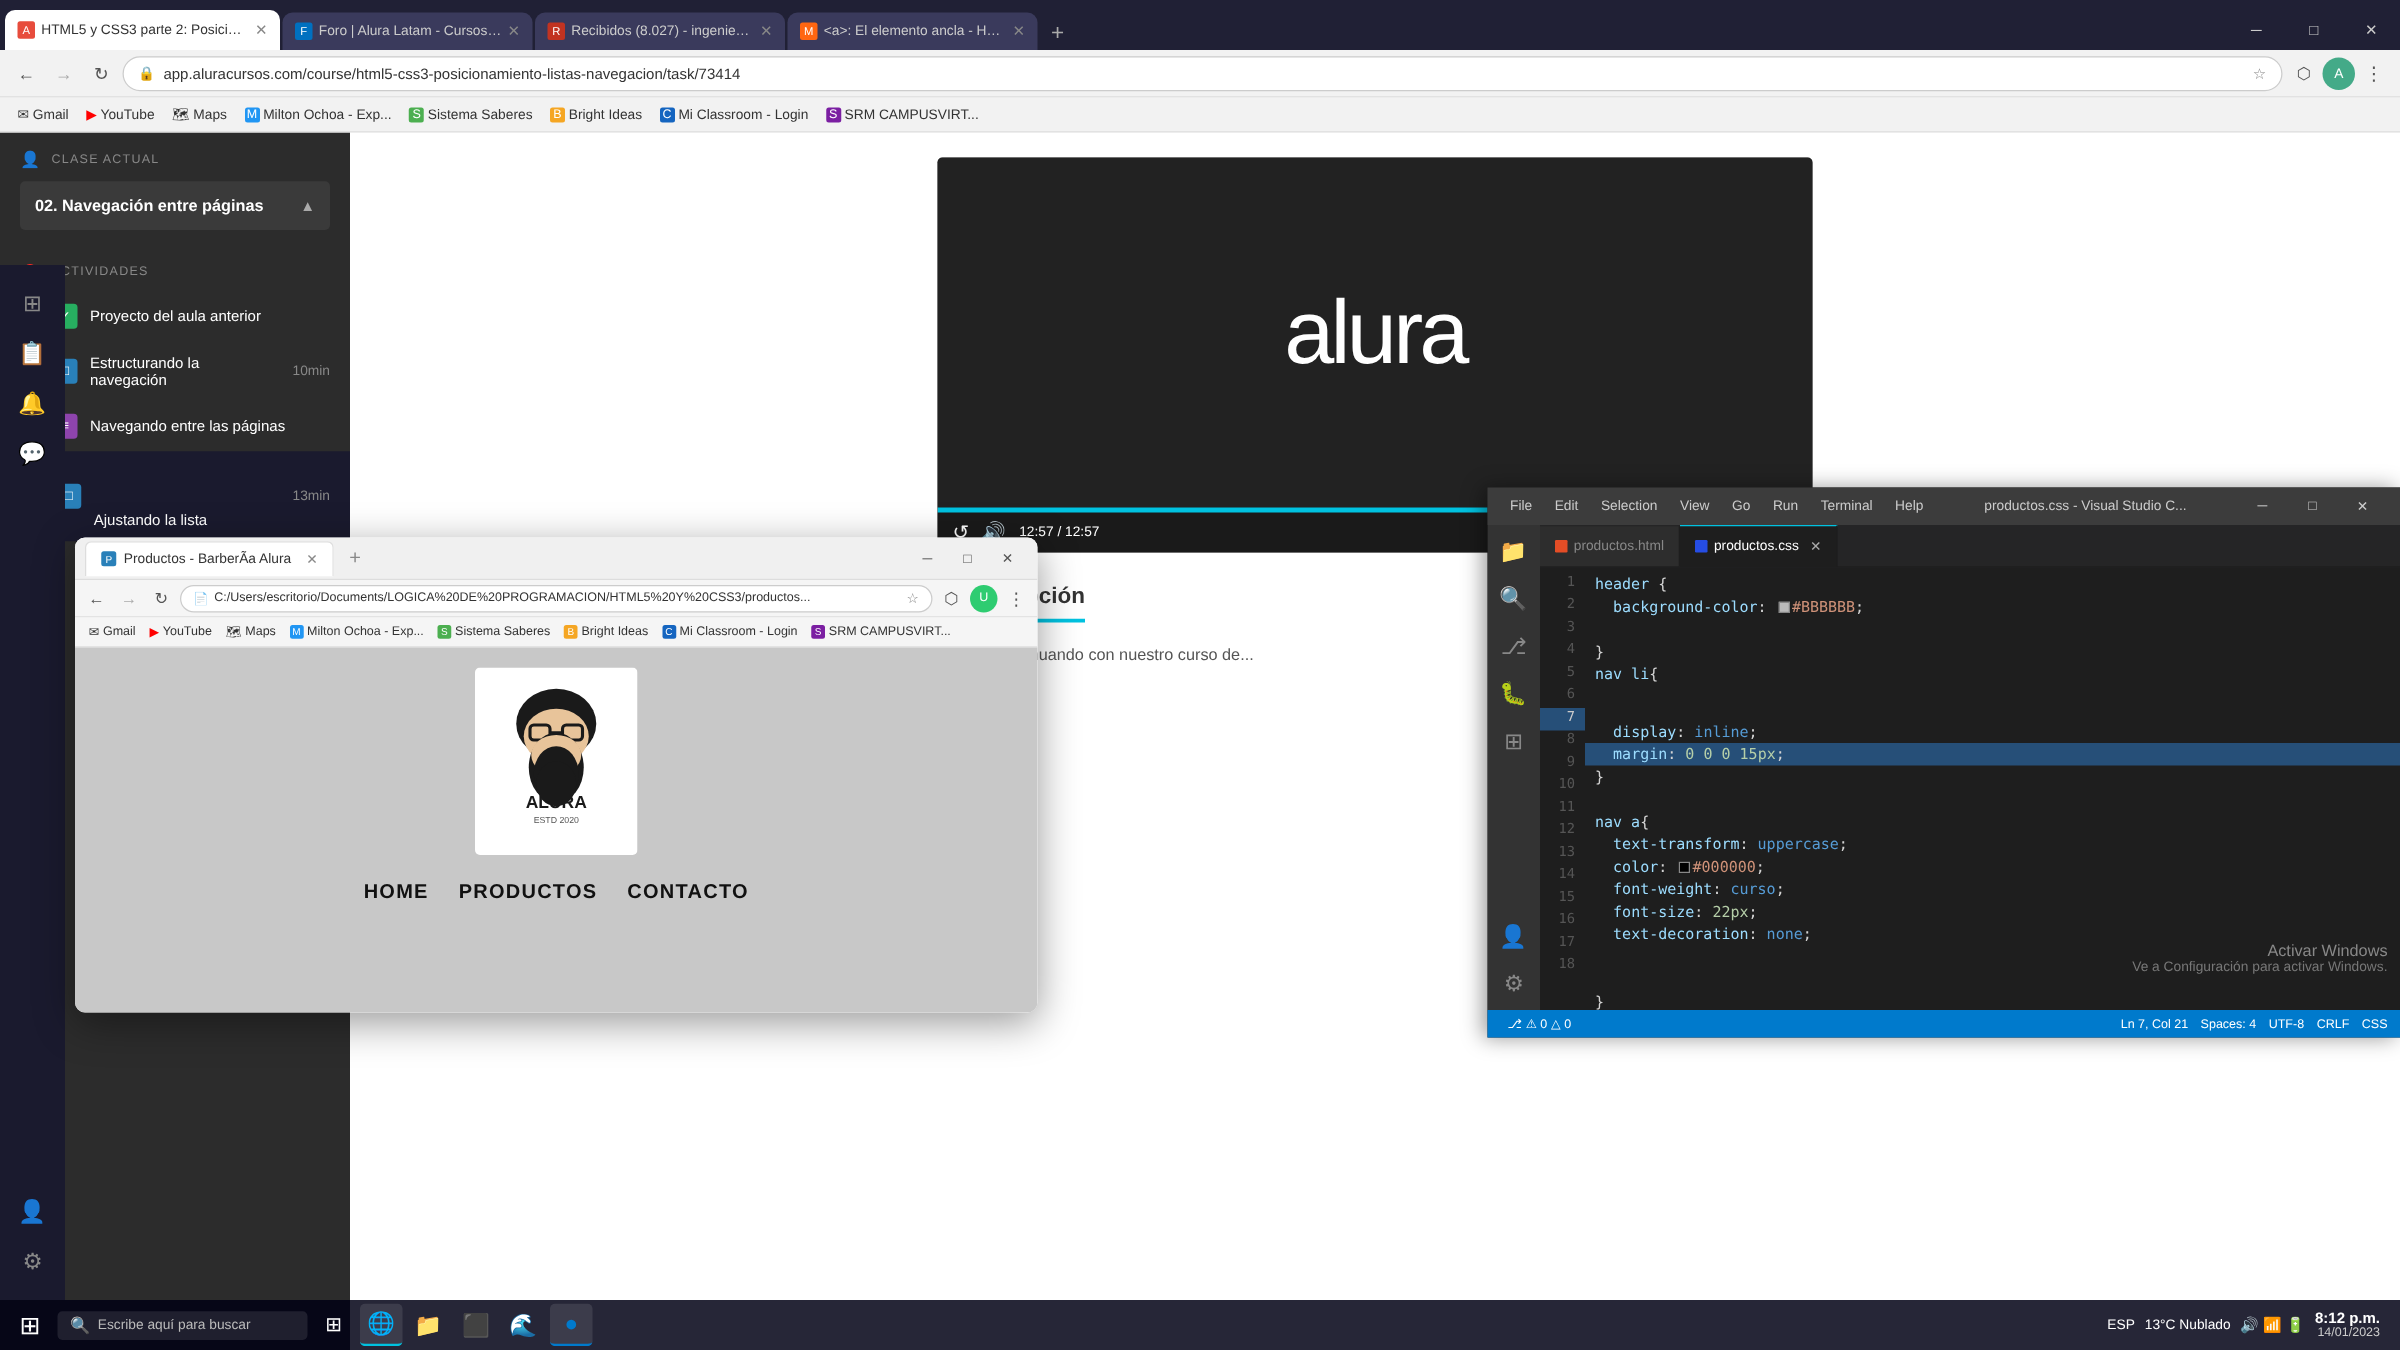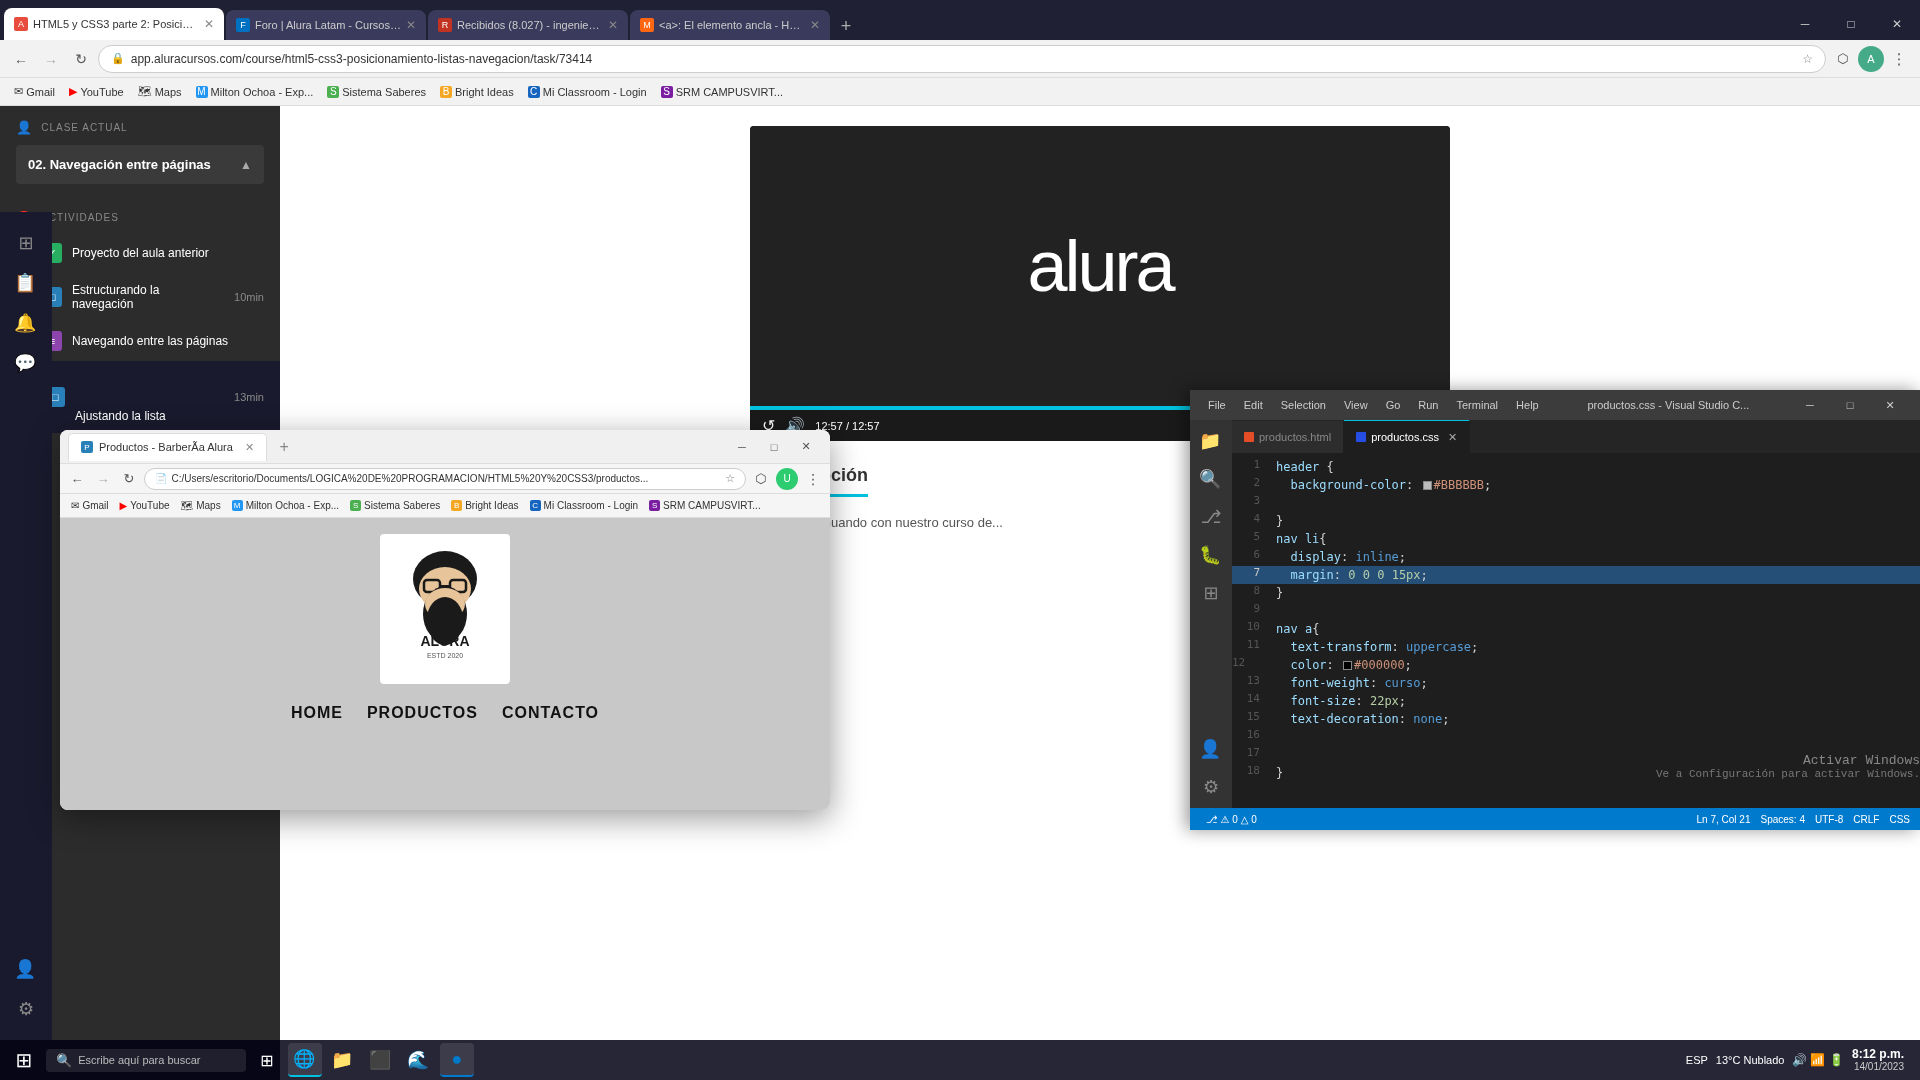--- a/index.html
+++ b/index.html
@@ -358,52 +358,52 @@
             <div style="height:18px;font-size:11px;color:#555;text-align:right;padding-right:8px;font-family:monospace;">2</div>
             <div style="height:18px;font-size:11px;color:#555;text-align:right;padding-right:8px;font-family:monospace;">3</div>
             <div style="height:18px;font-size:11px;color:#555;text-align:right;padding-right:8px;font-family:monospace;">4</div>
             <div style="height:18px;font-size:11px;color:#555;text-align:right;padding-right:8px;font-family:monospace;">5</div>
             <div style="height:18px;font-size:11px;color:#555;text-align:right;padding-right:8px;font-family:monospace;">6</div>
             <div style="height:18px;font-size:11px;color:#ccc;text-align:right;padding-right:8px;font-family:monospace;background:#264f78;">7</div>
             <div style="height:18px;font-size:11px;color:#555;text-align:right;padding-right:8px;font-family:monospace;">8</div>
             <div style="height:18px;font-size:11px;color:#555;text-align:right;padding-right:8px;font-family:monospace;">9</div>
             <div style="height:18px;font-size:11px;color:#555;text-align:right;padding-right:8px;font-family:monospace;">10</div>
             <div style="height:18px;font-size:11px;color:#555;text-align:right;padding-right:8px;font-family:monospace;">11</div>
-            <div style="height:18px;font-size:11px;color:#555;padding-right:8px;font-family:monospace;">12</div>
+            <div style="height:18px;font-size:11px;color:#555;text-align:right;padding-right:8px;font-family:monospace;">12</div>
             <div style="height:18px;font-size:11px;color:#555;text-align:right;padding-right:8px;font-family:monospace;">13</div>
             <div style="height:18px;font-size:11px;color:#555;text-align:right;padding-right:8px;font-family:monospace;">14</div>
             <div style="height:18px;font-size:11px;color:#555;text-align:right;padding-right:8px;font-family:monospace;">15</div>
             <div style="height:18px;font-size:11px;color:#555;text-align:right;padding-right:8px;font-family:monospace;">16</div>
             <div style="height:18px;font-size:11px;color:#555;text-align:right;padding-right:8px;font-family:monospace;">17</div>
             <div style="height:18px;font-size:11px;color:#555;text-align:right;padding-right:8px;font-family:monospace;">18</div>
           </div>
 
           <div style="flex:1;padding:4px 0;font-family:'Consolas',monospace;font-size:12px;">
             <div style="height:18px;display:flex;align-items:center;padding:0 8px;white-space:pre;"><span style="color:#9cdcfe;">header</span><span style="color:#d4d4d4;"> {</span></div>
             <div style="height:18px;display:flex;align-items:center;padding:0 8px;white-space:pre;"><span style="color:#d4d4d4;">  </span><span style="color:#9cdcfe;">background-color</span><span style="color:#d4d4d4;">: </span><span style="color:#d4d4d4;display:inline-flex;align-items:center;gap:2px;"><span style="width:9px;height:9px;background:#bbbbbb;display:inline-block;border:1px solid #888;vertical-align:middle;margin:0 2px;"></span></span><span style="color:#ce9178;">#BBBBBB</span><span style="color:#d4d4d4;">;</span></div>
             <div style="height:18px;"></div>
             <div style="height:18px;display:flex;align-items:center;padding:0 8px;white-space:pre;"><span style="color:#d4d4d4;">}</span></div>
             <div style="height:18px;display:flex;align-items:center;padding:0 8px;white-space:pre;"><span style="color:#9cdcfe;">nav li</span><span style="color:#d4d4d4;">{</span></div>
-            <div style="height:18px;display:flex;align-items:center;padding:0 8px;white-space:pre;"><span style="color:#d4d4d4;">  </span><span style="color:#9cdcfe;">display</span><span style="color:#d4d4d4;">: </span><span style="color:#569cd6;">inline</span><span style="color:#d4d4d4;">;</span></div>
+            <div style="height:18px;display:flex;align-items:center;padding:0 8px;white-space:pre;margin-top:28px;"><span style="color:#d4d4d4;">  </span><span style="color:#9cdcfe;">display</span><span style="color:#d4d4d4;">: </span><span style="color:#569cd6;">inline</span><span style="color:#d4d4d4;">;</span></div>
             <div style="height:18px;display:flex;align-items:center;padding:0 8px;white-space:pre;background:#264f78;"><span style="color:#d4d4d4;">  </span><span style="color:#9cdcfe;">margin</span><span style="color:#d4d4d4;">: </span><span style="color:#b5cea8;">0</span><span style="color:#d4d4d4;"> </span><span style="color:#b5cea8;">0</span><span style="color:#d4d4d4;"> </span><span style="color:#b5cea8;">0</span><span style="color:#d4d4d4;"> </span><span style="color:#b5cea8;">15px</span><span style="color:#d4d4d4;">;</span></div>
             <div style="height:18px;display:flex;align-items:center;padding:0 8px;white-space:pre;"><span style="color:#d4d4d4;">}</span></div>
             <div style="height:18px;"></div>
             <div style="height:18px;display:flex;align-items:center;padding:0 8px;white-space:pre;"><span style="color:#9cdcfe;">nav a</span><span style="color:#d4d4d4;">{</span></div>
             <div style="height:18px;display:flex;align-items:center;padding:0 8px;white-space:pre;"><span style="color:#d4d4d4;">  </span><span style="color:#9cdcfe;">text-transform</span><span style="color:#d4d4d4;">: </span><span style="color:#569cd6;">uppercase</span><span style="color:#d4d4d4;">;</span></div>
             <div style="height:18px;display:flex;align-items:center;padding:0 8px;white-space:pre;"><span style="color:#d4d4d4;">  </span><span style="color:#9cdcfe;">color</span><span style="color:#d4d4d4;">: </span><span style="color:#d4d4d4;display:inline-flex;align-items:center;"><span style="width:9px;height:9px;background:#000000;display:inline-block;border:1px solid #888;vertical-align:middle;margin:0 2px;"></span></span><span style="color:#ce9178;">#000000</span><span style="color:#d4d4d4;">;</span></div>
             <div style="height:18px;display:flex;align-items:center;padding:0 8px;white-space:pre;"><span style="color:#d4d4d4;">  </span><span style="color:#9cdcfe;">font-weight</span><span style="color:#d4d4d4;">: </span><span style="color:#569cd6;">curso</span><span style="color:#d4d4d4;">;</span></div>
             <div style="height:18px;display:flex;align-items:center;padding:0 8px;white-space:pre;"><span style="color:#d4d4d4;">  </span><span style="color:#9cdcfe;">font-size</span><span style="color:#d4d4d4;">: </span><span style="color:#b5cea8;">22px</span><span style="color:#d4d4d4;">;</span></div>
             <div style="height:18px;display:flex;align-items:center;padding:0 8px;white-space:pre;"><span style="color:#d4d4d4;">  </span><span style="color:#9cdcfe;">text-decoration</span><span style="color:#d4d4d4;">: </span><span style="color:#569cd6;">none</span><span style="color:#d4d4d4;">;</span></div>
             <div style="height:18px;"></div>
             <div style="height:18px;"></div>
             <div style="height:18px;display:flex;align-items:center;padding:0 8px;white-space:pre;"><span style="color:#d4d4d4;">}</span></div>
           </div>
         </div>
 
-        <div style="position:absolute;right:0;bottom:50px;text-align:right;font-family:Liberation Mono, monospace;">
+        <div style="position:absolute;right:10px;bottom:50px;text-align:right;">
           <div style="font-size:13px;color:#888;">Activar Windows</div>
           <div style="font-size:11px;color:#777;">Ve a Configuración para activar Windows.</div>
         </div>
       </div>
     </div>
 
     <div style="height:22px;background:#007acc;display:flex;align-items:center;padding:0 10px;gap:0;">
       <div style="display:flex;align-items:center;gap:3px;padding:0 6px;height:22px;cursor:pointer;">
         <span style="font-size:10px;color:#fff;">⎇</span>
         <span style="font-size:10px;color:#fff;">⚠ <span>0</span></span>

